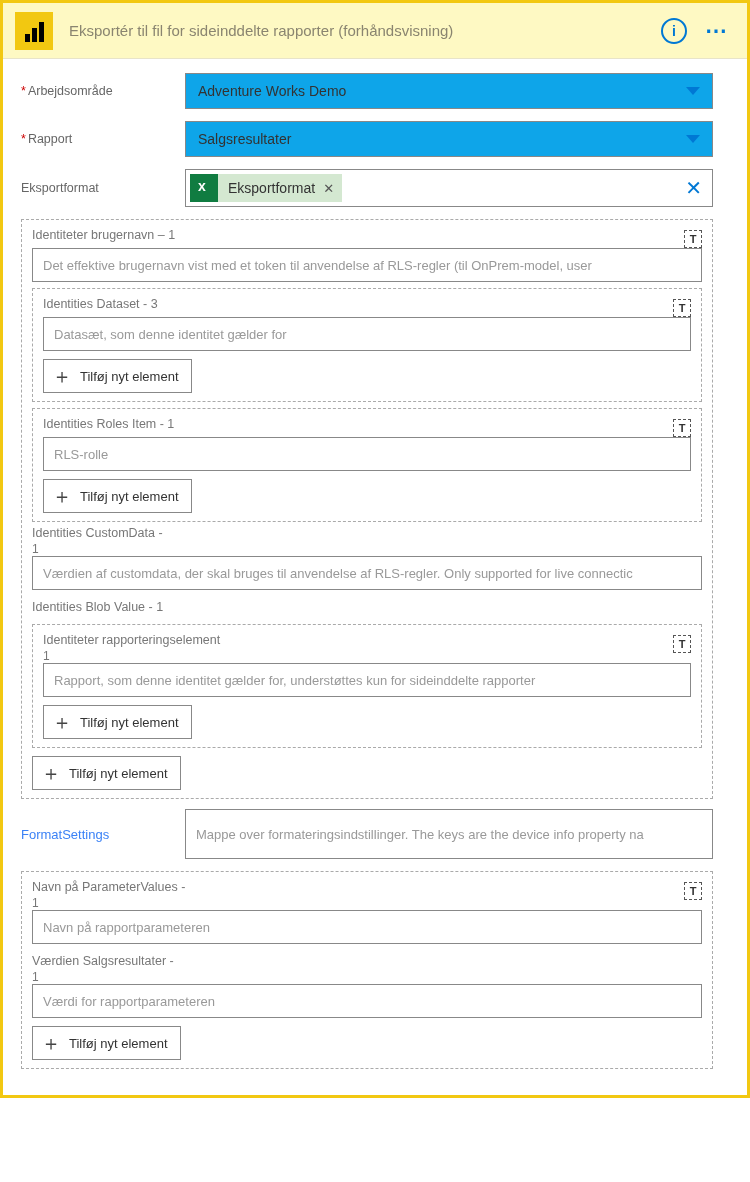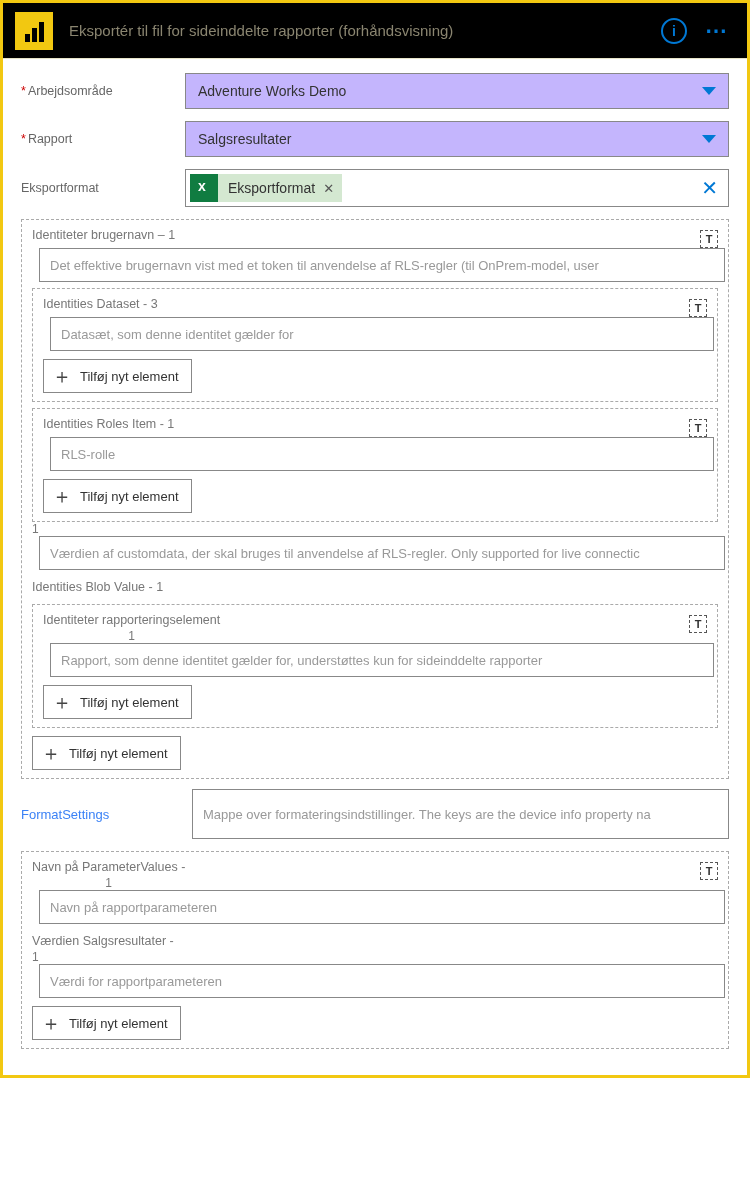--- a/index.html
+++ b/index.html
@@ -8,21 +8,21 @@
     font-family: "Segoe UI", Arial, sans-serif;
     font-size: 13px;
     background: #fff;
     color: #333;
     width: 750px;
   }
   .outer {
     border: 3px solid #f2c811;
   }
   .header {
-    background: #000000;
+    background: #fef9c3;
     display: flex;
     align-items: center;
     padding: 0 12px;
     height: 56px;
     border-bottom: 1px solid #e8e4c9;
   }
   .logo {
     width: 38px;
     height: 38px;
     background: #f2c811;
@@ -60,21 +60,21 @@
     margin-right: 18px;
   }
   .header-more {
     color: #0078d4;
     font-size: 22px;
     letter-spacing: 2px;
     font-weight: bold;
     margin-right: 6px;
   }
   .body {
-    padding: 14px 18px 18px 18px;
+    padding: 14px 34px 18px 18px;
   }
   .row {
     display: flex;
     align-items: center;
     margin-bottom: 12px;
   }
   .label-col {
     width: 164px;
     font-size: 12.5px;
     color: #666;
@@ -84,21 +84,21 @@
     margin-right: 2px;
   }
   .dropdown {
     flex: 1;
     height: 36px;
     border: 1px solid #888;
     display: flex;
     align-items: center;
     padding: 0 12px;
     justify-content: space-between;
-    background: #c4b5fd;
+    background: #0ea5e9;
     cursor: pointer;
   }
   .dropdown-text { color: #333; font-size: 14px; }
   .chevron {
     width: 0; height: 0;
     border-left: 7px solid transparent;
     border-right: 7px solid transparent;
     border-top: 8px solid #0078d4;
   }
   .token-box {
@@ -149,21 +149,20 @@
   }
   .group-label {
     font-size: 12.5px;
     color: #777;
     margin-bottom: 2px;
   }
   .group-head {
     display: flex;
     align-items: flex-start;
     justify-content: space-between;
-    text-align: center;
   }
   .t-icon {
     width: 18px;
     height: 18px;
     border: 1px dashed #555;
     display: flex;
     align-items: center;
     justify-content: center;
     font-size: 11px;
     font-weight: bold;
@@ -174,21 +173,20 @@
   }
   .text-input {
     width: 100%;
     height: 34px;
     border: 1px solid #888;
     padding: 0 10px;
     font-size: 13px;
     color: #333;
     background: #fff;
     font-family: inherit;
-    margin-left: 7px;
   }
   .text-input::placeholder { color: #999; }
   .add-btn {
     display: inline-flex;
     align-items: center;
     height: 34px;
     border: 1px solid #888;
     padding: 0 12px 0 8px;
     background: #fff;
     cursor: pointer;
@@ -317,20 +315,21 @@
           <div class="t-icon">T</div>
         </div>
         <input class="text-input" placeholder="RLS-rolle" style="">
         <div class="add-btn">
           <span class="plus">＋</span>
           <span>Tilføj nyt element</span>
         </div>
       </div>
 
       
+      <div class="plain-label">Identities CustomData -</div>
       <div class="plain-sub">1</div>
       <input class="text-input" placeholder="Værdien af customdata, der skal bruges til anvendelse af RLS-regler. Only supported for live connectic" style="">
 
       
       <div class="plain-label" style="margin-top:10px">Identities Blob Value - 1</div>
 
       
       <div class="inner-group" style="margin-top:10px">
         <div class="group-head">
           <div>

